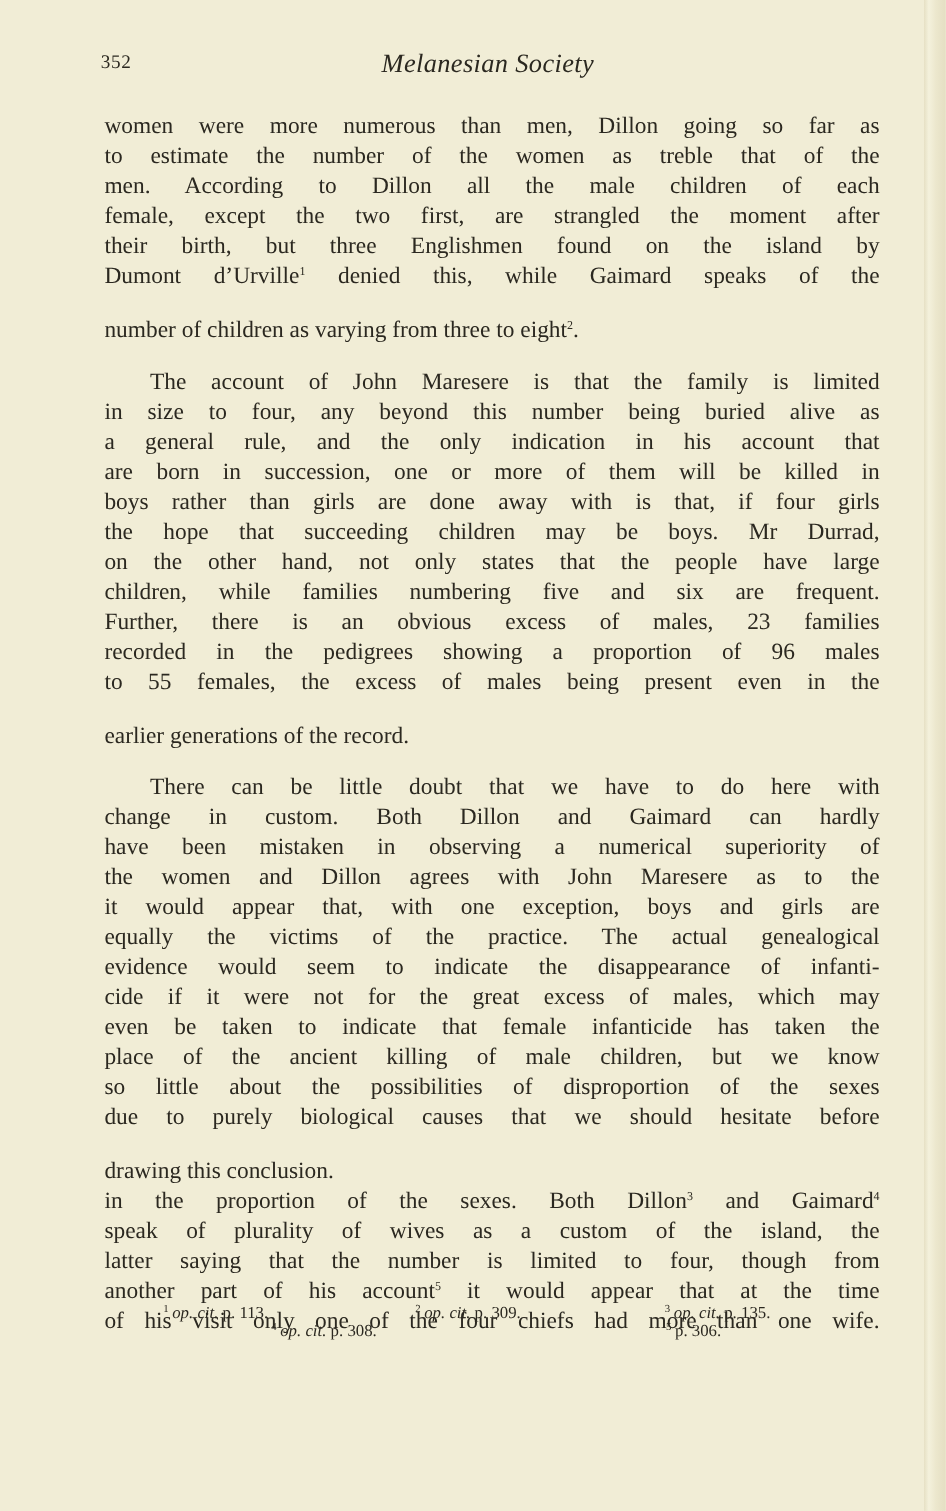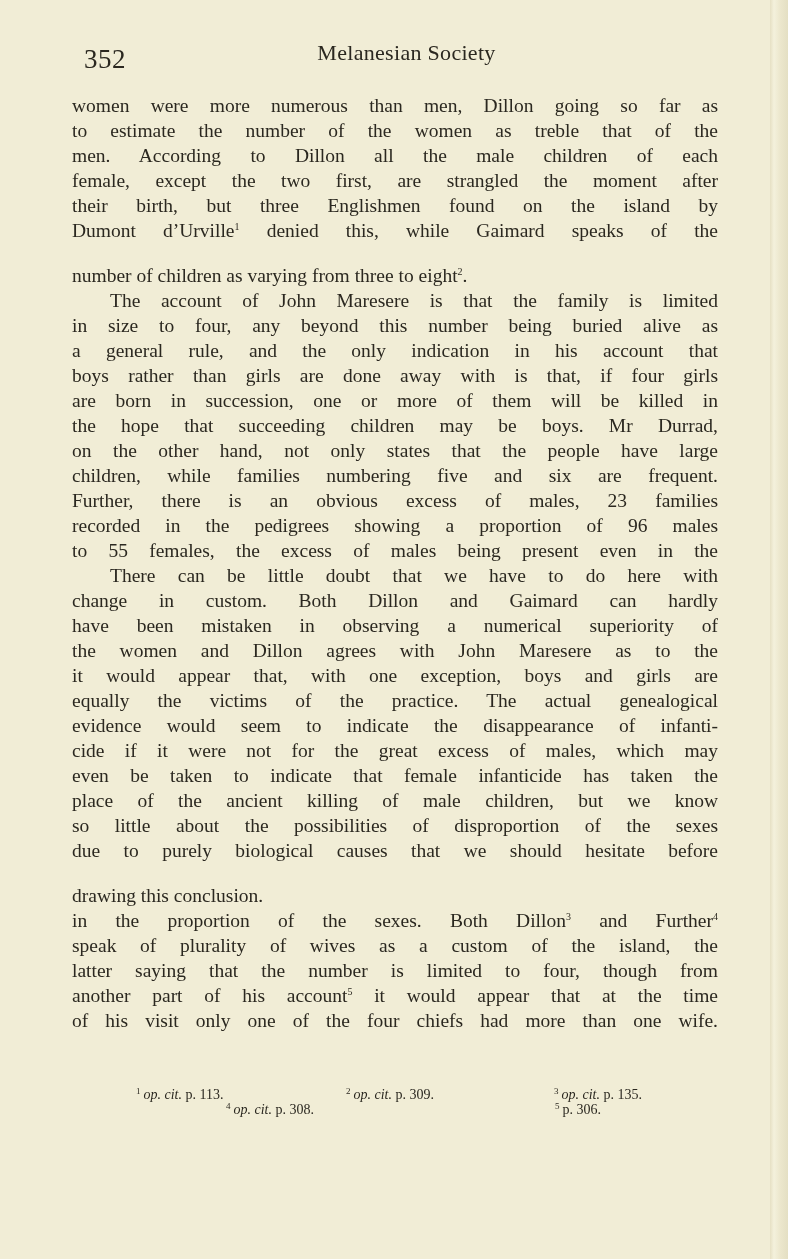--- a/index.html
+++ b/index.html
@@ -27,36 +27,37 @@
     position: absolute;
     top: 40px;
     left: 84px;
     width: 645px;
     height: 32px;
   }
   .page-number {
     position: absolute;
     left: 0;
     top: 4px;
-    font-size: 27px;
+    font-size: 16px;
     letter-spacing: 0.5px;
   }
   .running-title {
     position: absolute;
     left: 0;
     width: 100%;
     text-align: center;
     top: 0;
+    font-style: italic;
     font-size: 22px;
     letter-spacing: 0.3px;
   }
   .body-text {
     position: absolute;
     top: 93px;
-    left: 72px;
+    left: 87px;
     width: 646px;
   }
   .para {
     margin: 0;
     font-size: 19.5px;
     line-height: 25px;
     text-align: justify;
     text-indent: 0;
   }
   .line {
@@ -66,20 +67,21 @@
     white-space: nowrap;
     height: 25px;
     overflow: visible;
   }
   .line.last {
     text-align-last: left;
     margin-top: 20px;
   }
   .line.indent {
     padding-left: 38px;
+    margin-top: 18px;
   }
   sup.fn-ref {
     font-size: 10px;
     line-height: 0;
     vertical-align: 7px;
   }
   .footnotes {
     position: absolute;
     top: 1087px;
     left: 84px;
@@ -120,48 +122,49 @@
     <span class="line">female, except the two first, are strangled the moment after</span>
     <span class="line">their birth, but three Englishmen found on the island by</span>
     <span class="line"><span>Dumont d’Urville</span><sup class="fn-ref">1</sup><span> denied this, while Gaimard speaks of the</span></span>
     <span class="line last"><span>number of children as varying from three to eight</span><sup class="fn-ref">2</sup><span>.</span></span>
   </div>
 
   <div class="para">
     <span class="line indent">The account of John Maresere is that the family is limited</span>
     <span class="line">in size to four, any beyond this number being buried alive as</span>
     <span class="line">a general rule, and the only indication in his account that</span>
+    <span class="line">are born in succession, one or more of them will be killed in</span>
     <span class="line">boys rather than girls are done away with is that, if four girls</span>
-    <span class="line">are born in succession, one or more of them will be killed in</span>
     <span class="line">the hope that succeeding children may be boys.   Mr Durrad,</span>
     <span class="line">on the other hand, not only states that the people have large</span>
     <span class="line">children, while families numbering five and six are frequent.</span>
     <span class="line">Further, there is an obvious excess of males, 23 families</span>
     <span class="line">recorded in the pedigrees showing a proportion of 96 males</span>
     <span class="line">to 55 females, the excess of males being present even in the</span>
+    <span class="line last">earlier generations of the record.</span>
   </div>
 
   <div class="para">
     <span class="line indent">There can be little doubt that we have to do here with</span>
     <span class="line">change in custom.  Both Dillon and Gaimard can hardly</span>
     <span class="line">have been mistaken in observing a numerical superiority of</span>
     <span class="line">the women and Dillon agrees with John Maresere as to the</span>
     <span class="line">it would appear that, with one exception, boys and girls are</span>
     <span class="line">equally the victims of the practice.   The actual genealogical</span>
     <span class="line">evidence would seem to indicate the disappearance of infanti-</span>
     <span class="line">cide if it were not for the great excess of males, which may</span>
     <span class="line">even be taken to indicate that female infanticide has taken the</span>
     <span class="line">place of the ancient killing of male children, but we know</span>
     <span class="line">so little about the possibilities of disproportion of the sexes</span>
     <span class="line">due to purely biological causes that we should hesitate before</span>
     <span class="line last">drawing this conclusion.</span>
   </div>
 
   <div class="para">
-    <span class="line"><span>in the proportion of the sexes.   Both Dillon</span><sup class="fn-ref">3</sup><span> and Further</span><sup class="fn-ref">4</sup></span>
+    <span class="line"><span>in the proportion of the sexes.   Both Dillon</span><sup class="fn-ref">3</sup><span> and Gaimard</span><sup class="fn-ref">4</sup></span>
     <span class="line">speak of plurality of wives as a custom of the island, the</span>
     <span class="line">latter saying that the number is limited to four, though from</span>
     <span class="line"><span>another part of his account</span><sup class="fn-ref">5</sup><span> it would appear that at the time</span></span>
     <span class="line">of his visit only one of the four chiefs had more than one wife.</span>
   </div>
 </div>
 
 <div class="footnotes">
   <span class="fn" style="left:52px; top:0;"><sup>1</sup><span class="cit">op. cit.</span> <span>p. 113.</span></span>
   <span class="fn" style="left:262px; top:0;"><sup>2</sup><span class="cit">op. cit.</span> <span>p. 309.</span></span>

